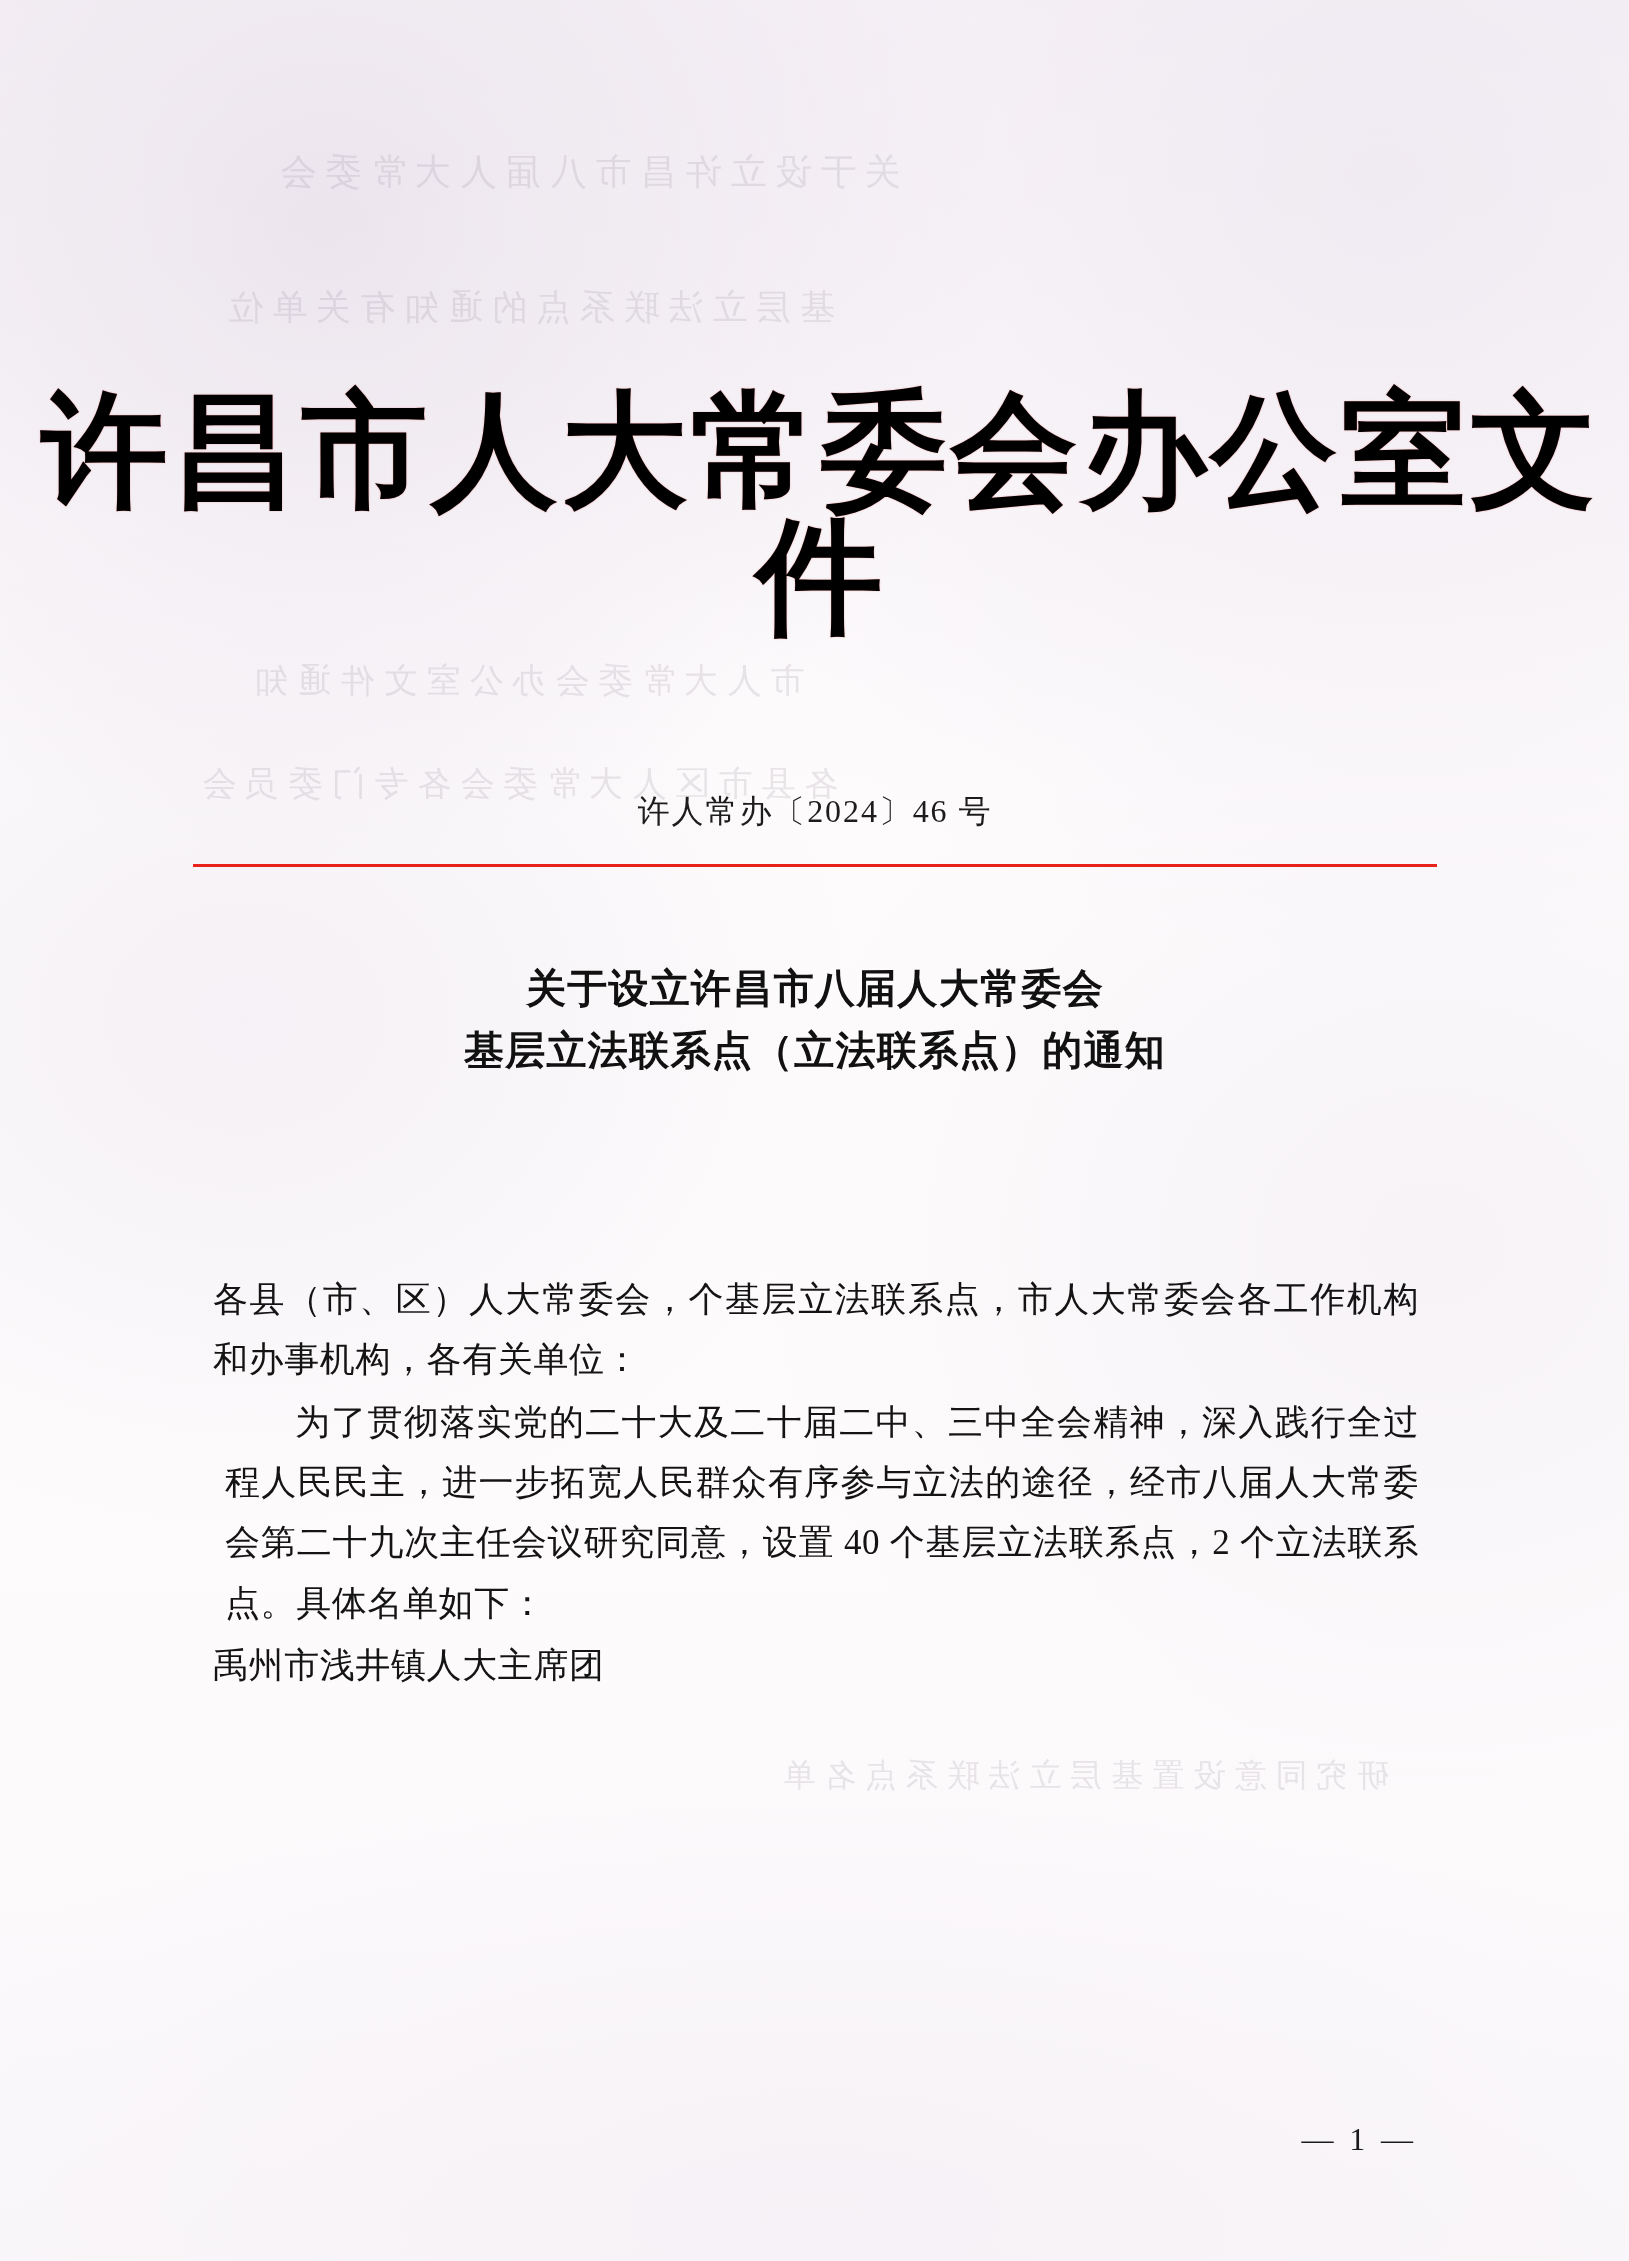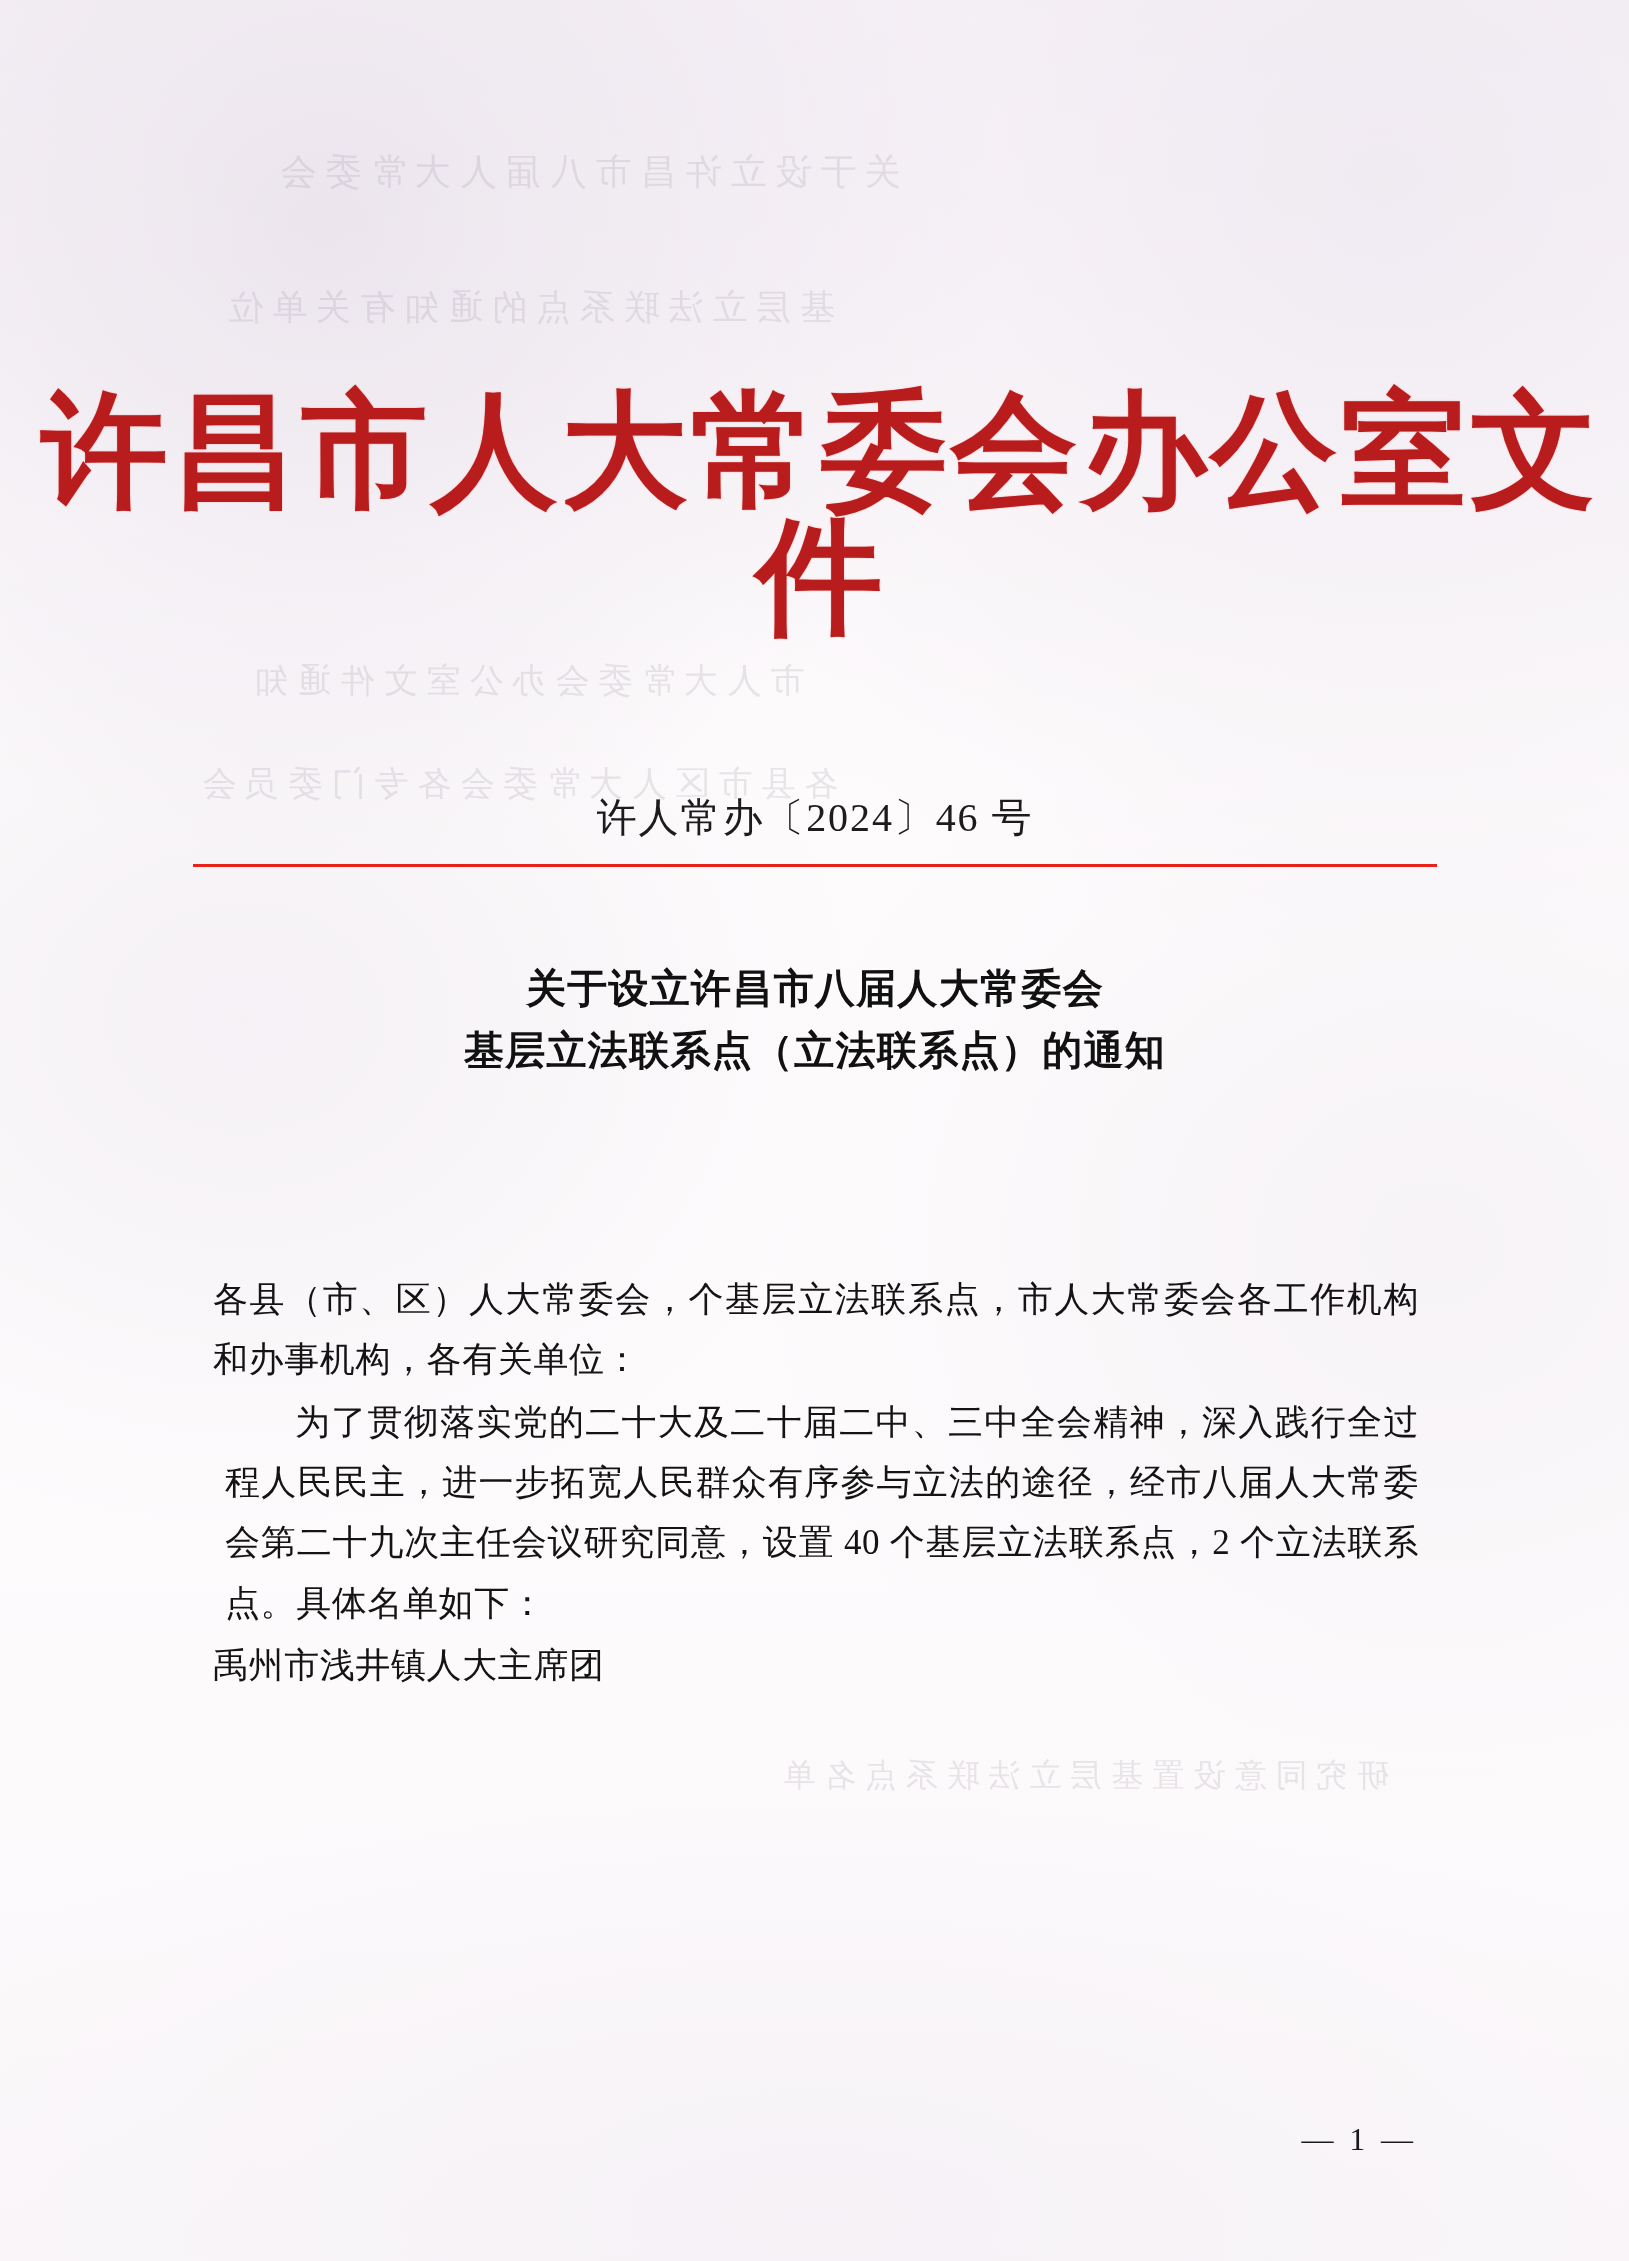--- a/index.html
+++ b/index.html
@@ -44,36 +44,36 @@
     position: absolute;
     inset: 0;
   }
 
   .masthead {
     position: absolute;
     top: 387px;
     left: 12px;
     right: 0;
     text-align: center;
-    color: #b91c1c;
+    color: #000000;
     font-family: "DejaVu Serif", serif;
     font-weight: bold;
     font-size: 126px;
     letter-spacing: 3.9px;
     line-height: 1;
     text-shadow: 0 0 1.3px rgba(232,33,26,0.5);
   }
 
   .docnum {
     position: absolute;
     top: 790px;
     left: 0;
     right: 0;
     text-align: center;
-    font-size: 40px;
+    font-size: 32px;
     letter-spacing: 1.9px;
     color: #1c1c1c;
     font-family: "Liberation Serif", serif;
   }
 
   .red-rule {
     position: absolute;
     top: 864px;
     left: 193px;
     width: 1244px;

